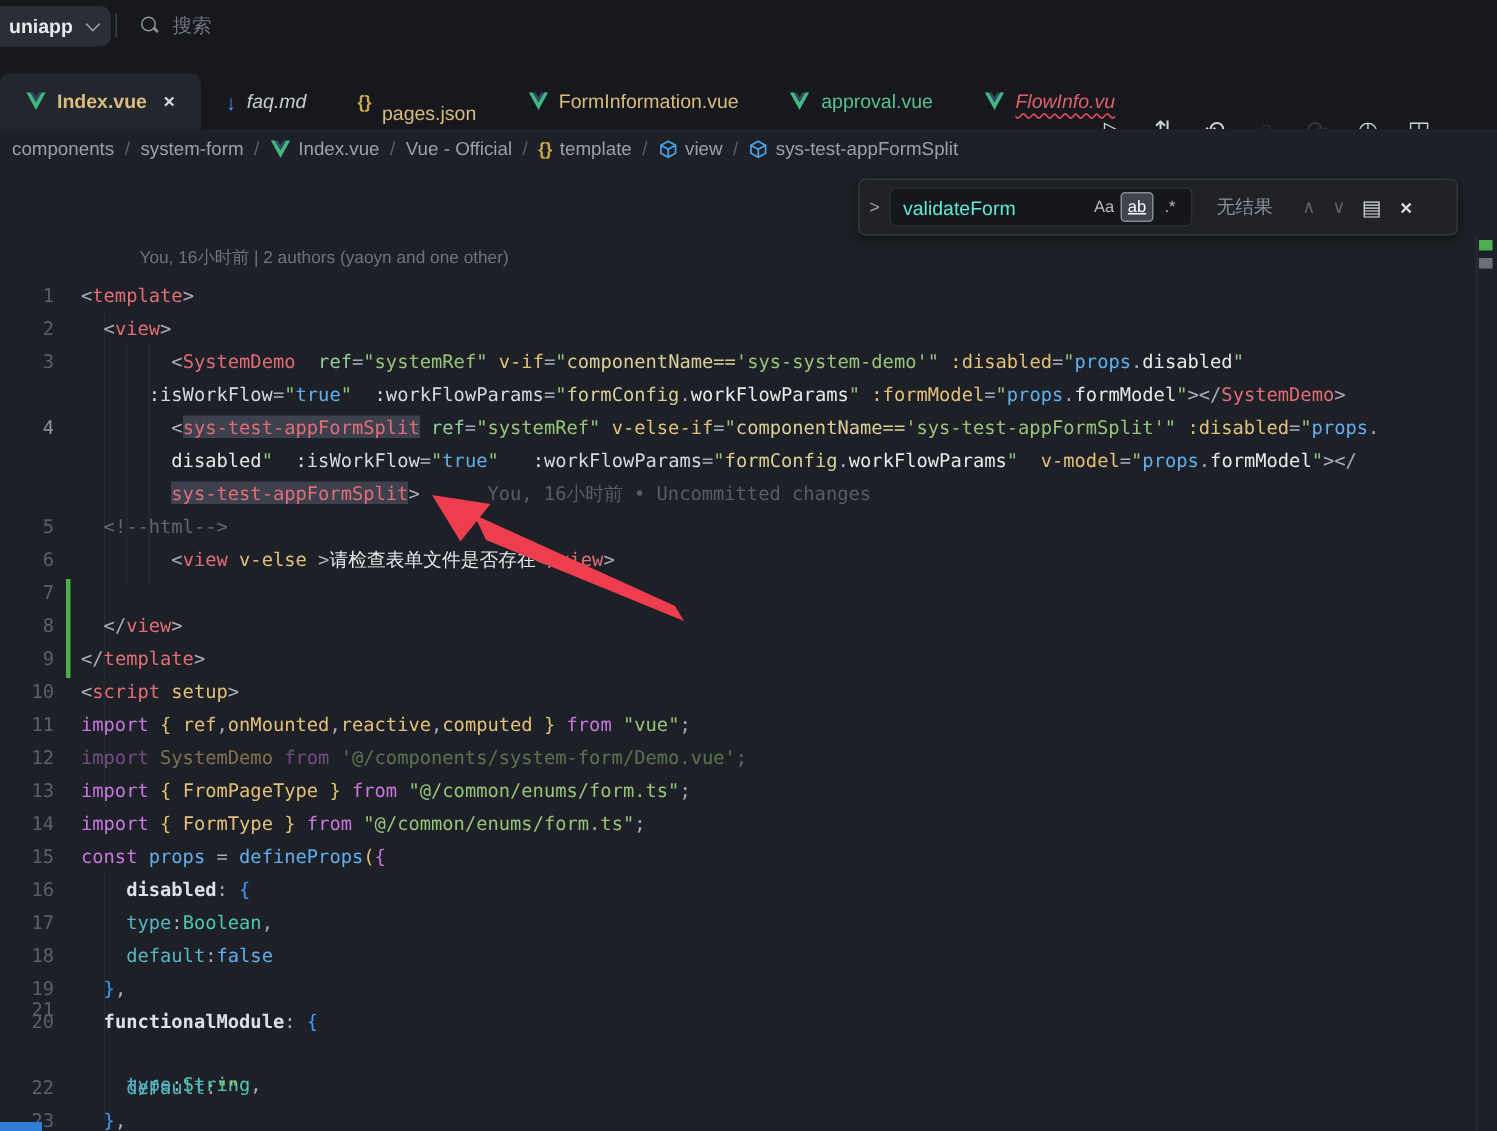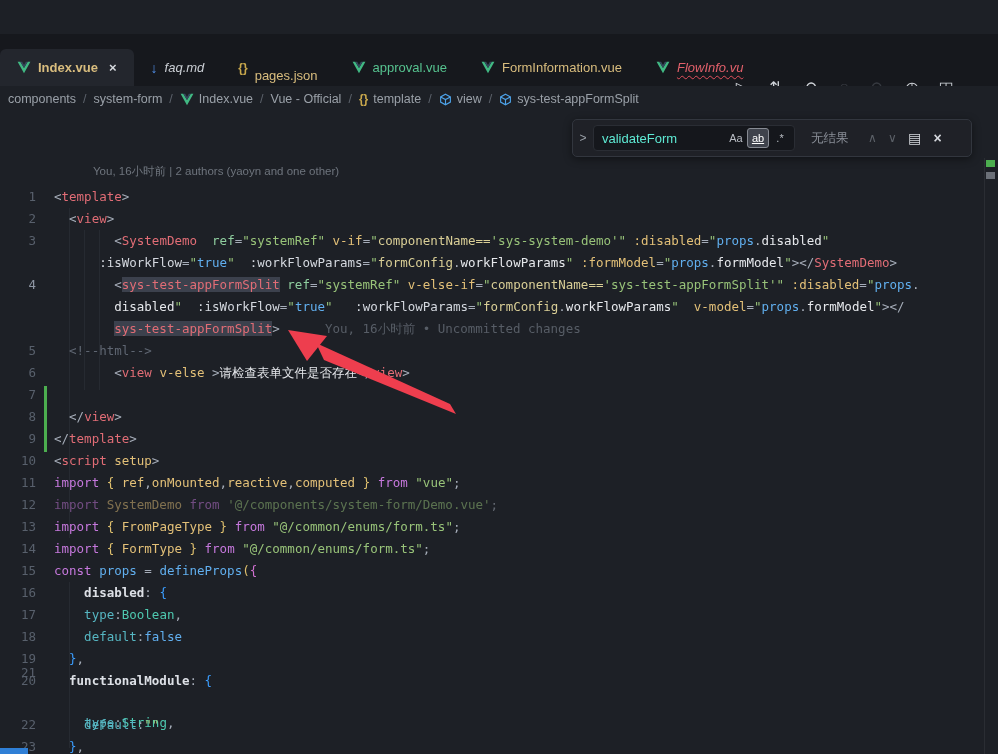--- a/index.html
+++ b/index.html
@@ -88,20 +88,31 @@
   #ruler-sep { position:absolute; left:984px; top:46px; width:1px; height:596px; background:#2a2d33; }
   .ruler-mark { position:absolute; left:986px; width:9px; height:7px; }
   #bottom-blue { position:absolute; left:0; top:636px; width:28px; height:6px; background:#2f7fd6; }
   #arrow-svg { position:absolute; left:0; top:0; pointer-events:none; }
 </style>
 </head>
 <body>
 
 <div id="app">
 
+  <div id="titlebar">
+    <div id="project-chip">
+      <span>uniapp</span>
+      <span class="chev-down"></span>
+    </div>
+    <div id="tb-divider"></div>
+    <div id="tb-search">
+      <span class="mag"></span>
+      <span>搜索</span>
+    </div>
+  </div>
 
   <div id="tabbar">
     <div id="tabs">
         <div class="tab active">
           <svg width="14" height="13" viewBox="0 0 24 22">
             <path fill="#41b883" d="M1 1h4.6L12 12 18.4 1H23L12 21z"></path>
             <path fill="#35495e" d="M5.6 1h3.2L12 6.5 15.2 1h3.2L12 12z"></path>
           </svg>
           <span style="color: rgb(217, 189, 126); font-weight: bold;">Index.vue</span>
           <span class="close">×</span>
@@ -112,28 +123,28 @@
         </div>
         <div class="tab">
           <span class="braces-g ticon">{}</span>
           <span style="color: rgb(217, 189, 126); margin-top: 16px;">pages.json</span>
         </div>
         <div class="tab">
           <svg width="14" height="13" viewBox="0 0 24 22">
             <path fill="#41b883" d="M1 1h4.6L12 12 18.4 1H23L12 21z"></path>
             <path fill="#35495e" d="M5.6 1h3.2L12 6.5 15.2 1h3.2L12 12z"></path>
           </svg>
+          <span style="color: rgb(217, 189, 126);">FormInformation.vue</span>
+        </div>
+        <div class="tab">
+          <svg width="14" height="13" viewBox="0 0 24 22">
+            <path fill="#41b883" d="M1 1h4.6L12 12 18.4 1H23L12 21z"></path>
+            <path fill="#35495e" d="M5.6 1h3.2L12 6.5 15.2 1h3.2L12 12z"></path>
+          </svg>
           <span style="color: rgb(86, 194, 143);">approval.vue</span>
-        </div>
-        <div class="tab">
-          <svg width="14" height="13" viewBox="0 0 24 22">
-            <path fill="#41b883" d="M1 1h4.6L12 12 18.4 1H23L12 21z"></path>
-            <path fill="#35495e" d="M5.6 1h3.2L12 6.5 15.2 1h3.2L12 12z"></path>
-          </svg>
-          <span style="color: rgb(217, 189, 126);">FormInformation.vue</span>
         </div>
         <div class="tab">
           <svg width="14" height="13" viewBox="0 0 24 22">
             <path fill="#41b883" d="M1 1h4.6L12 12 18.4 1H23L12 21z"></path>
             <path fill="#35495e" d="M5.6 1h3.2L12 6.5 15.2 1h3.2L12 12z"></path>
           </svg>
           <span class="squiggle" style="color: rgb(226, 96, 107); font-style: italic;">FlowInfo.vu</span>
         </div>
       </div>
     <div id="tab-scrollbar"></div>

